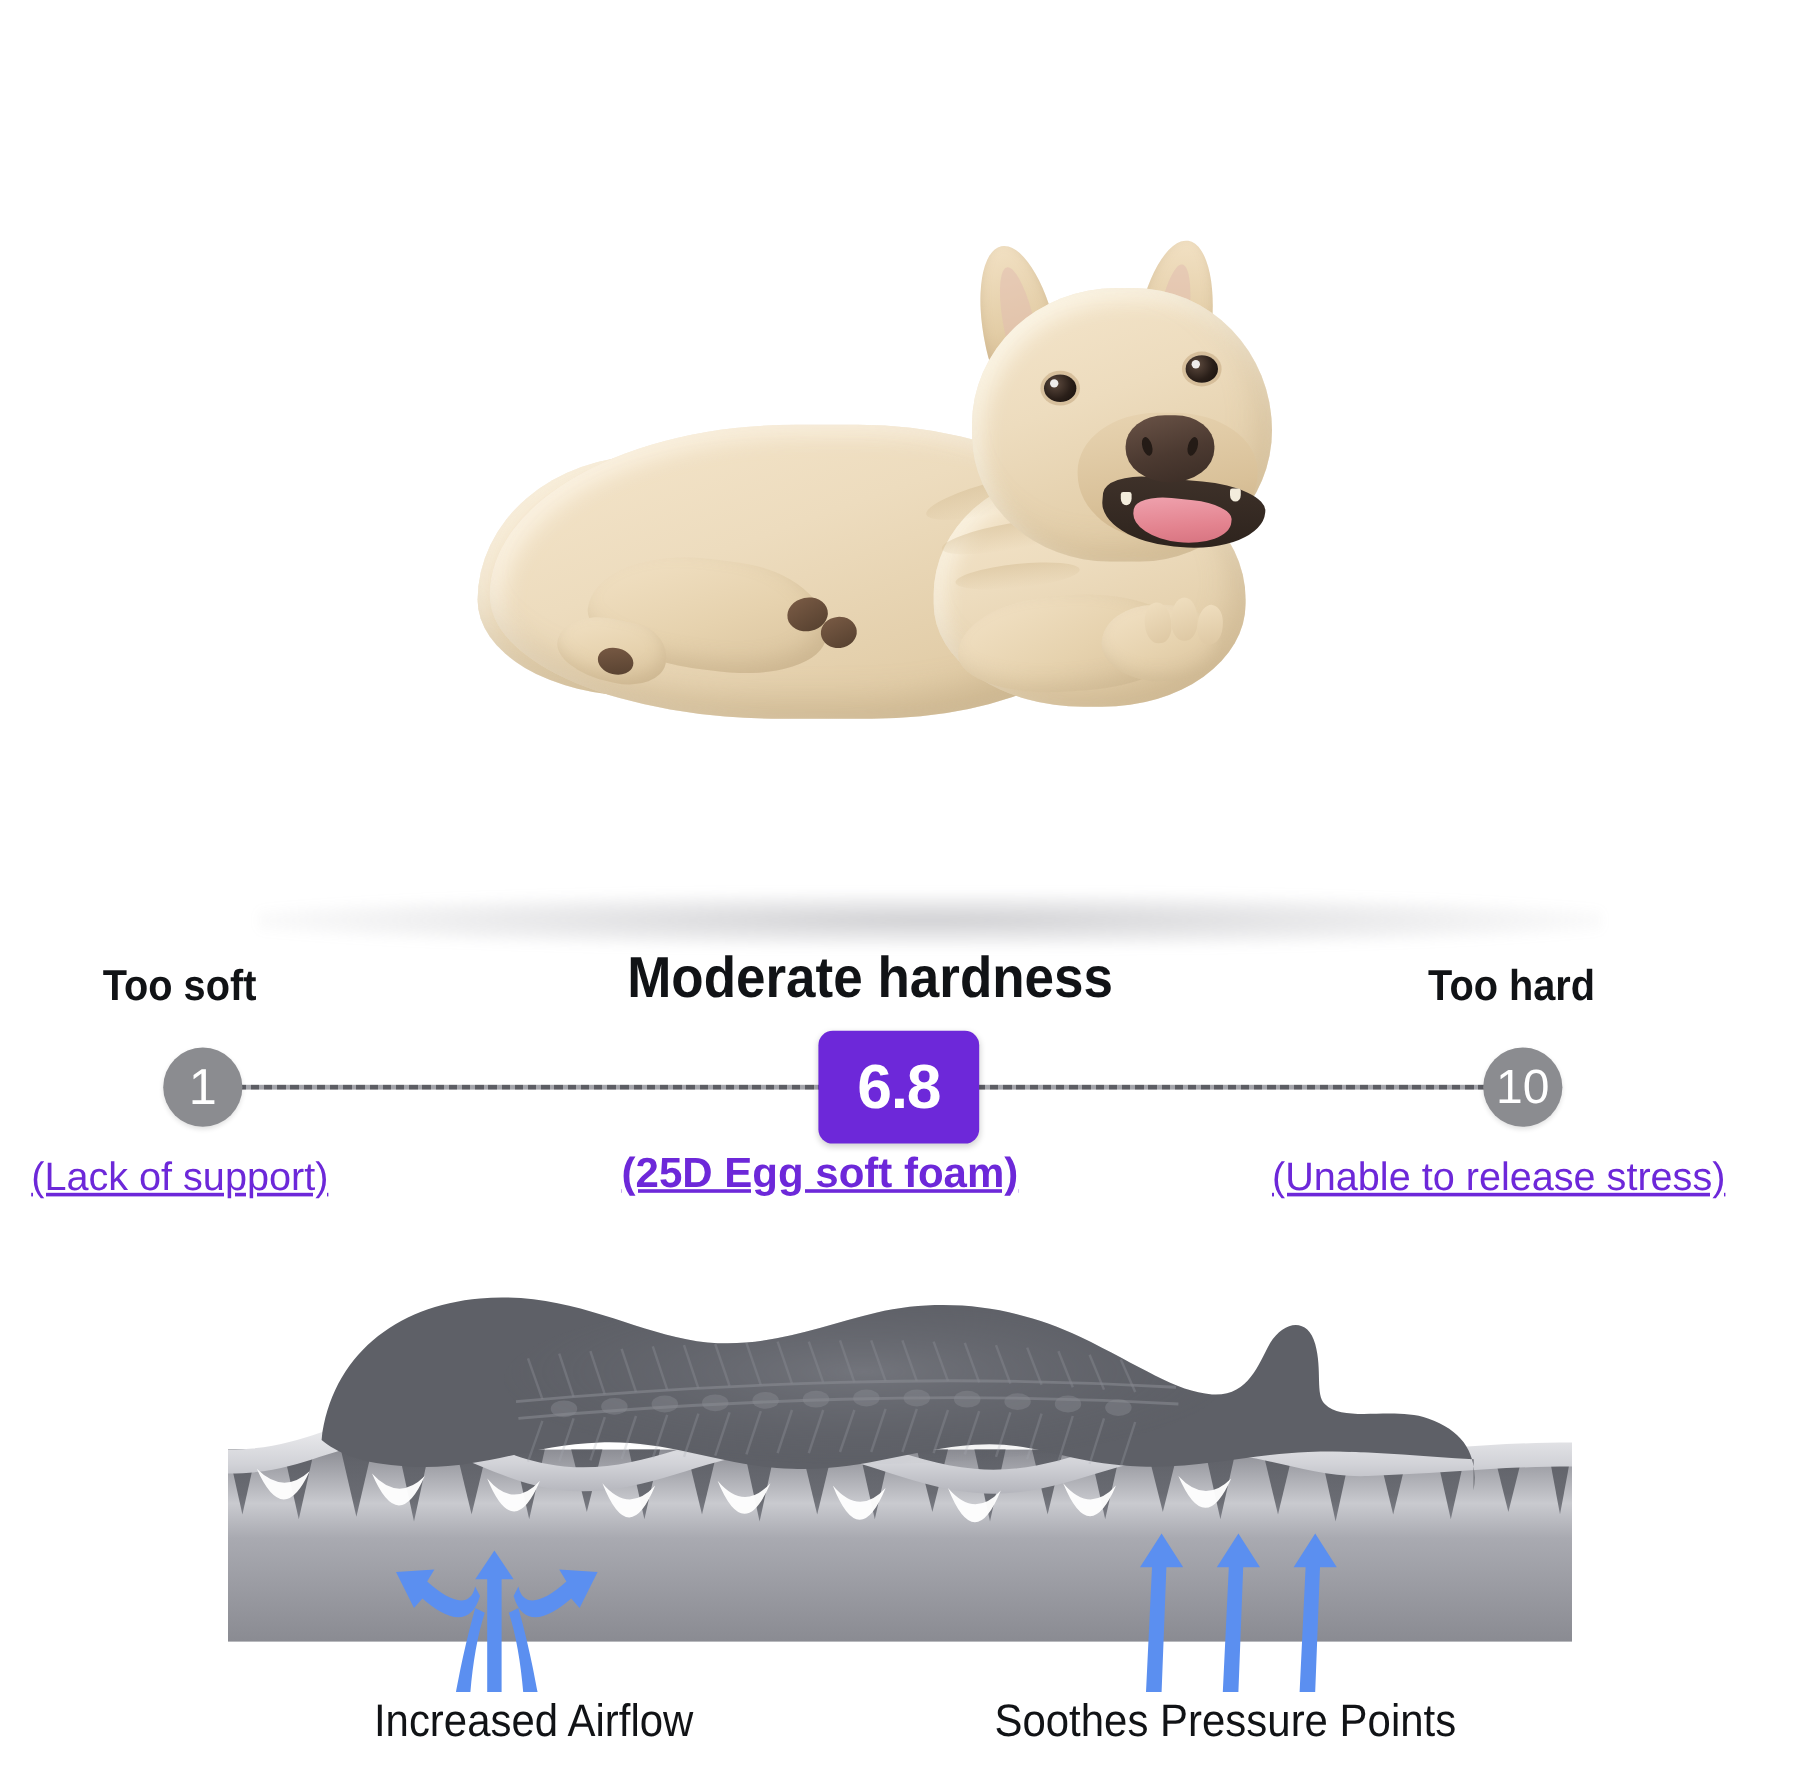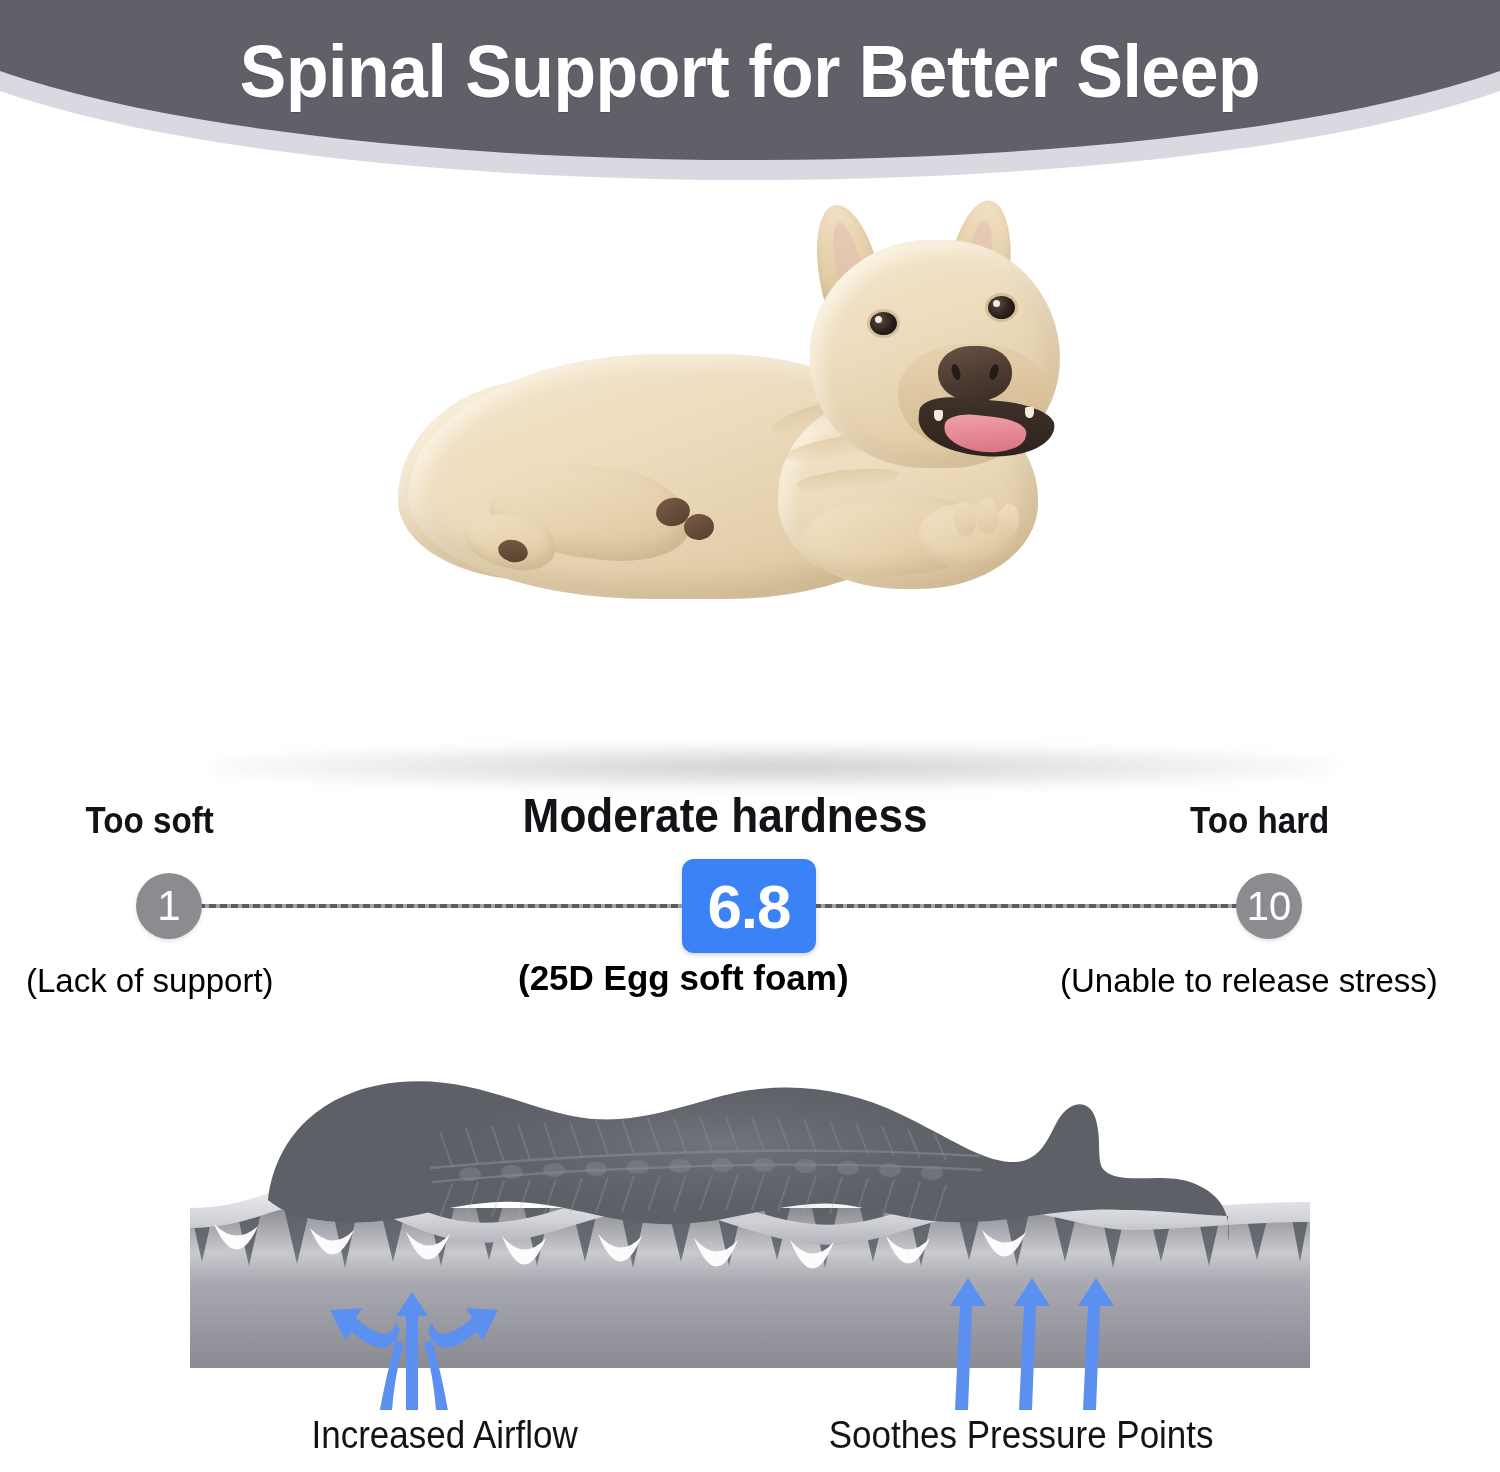--- a/index.html
+++ b/index.html
@@ -467,36 +467,37 @@
     font-family: "Liberation Sans", sans-serif;
   }
   .scale-node-min { left: 136px; top: 83px; }
   .scale-node-max { left: 1236px; top: 83px; font-size: 40px; }
   .scale-badge {
     position: absolute;
     left: 682px;
     top: 69px;
     width: 134px;
     height: 94px;
-    background: #3b82f6;
+    background: #6d28d9;
     border-radius: 12px;
     color: #ffffff;
-    font-size: 62px;
+    font-size: 52px;
     font-weight: bold;
     display: flex;
     align-items: center;
     justify-content: center;
     letter-spacing: -1px;
     box-shadow: 0 2px 5px rgba(0,0,0,0.18);
   }
   .scale-caption {
     position: absolute;
-    color: #000000;
+    color: #6d28d9;
     white-space: nowrap;
     font-size: 33px;
+    text-decoration: underline;
   }
   .scale-caption-left { left: 26px; top: 172px; }
   .scale-caption-mid { left: 518px; top: 168px; font-weight: bold; font-size: 35px; }
   .scale-caption-right { left: 1060px; top: 172px; }
 
   
   .cross-section {
     position: absolute;
     left: 0;
     top: 1010px;
@@ -512,25 +513,20 @@
     transform: scaleX(0.92);
   }
   .cs-label-airflow { left: 300px; top: 404px; }
   .cs-label-pressure { left: 812px; top: 404px; }
 </style>
 </head>
 <body>
 
 <div id="page">
 
-  <div class="header-wrap">
-    <div class="header-band-shadow"></div>
-    <div class="header-band"></div>
-    <div class="header-title">Spinal Support for Better Sleep</div>
-  </div>
 
   <div class="photo-area">
     <div class="bed-shadow"></div>
 
 
     <div class="dog">
       <div class="dog-part dog-rear"></div>
       <div class="dog-part dog-body"></div>
       <div class="dog-part dog-chest"></div>
       <div class="dog-leg dog-leg-front"></div>

